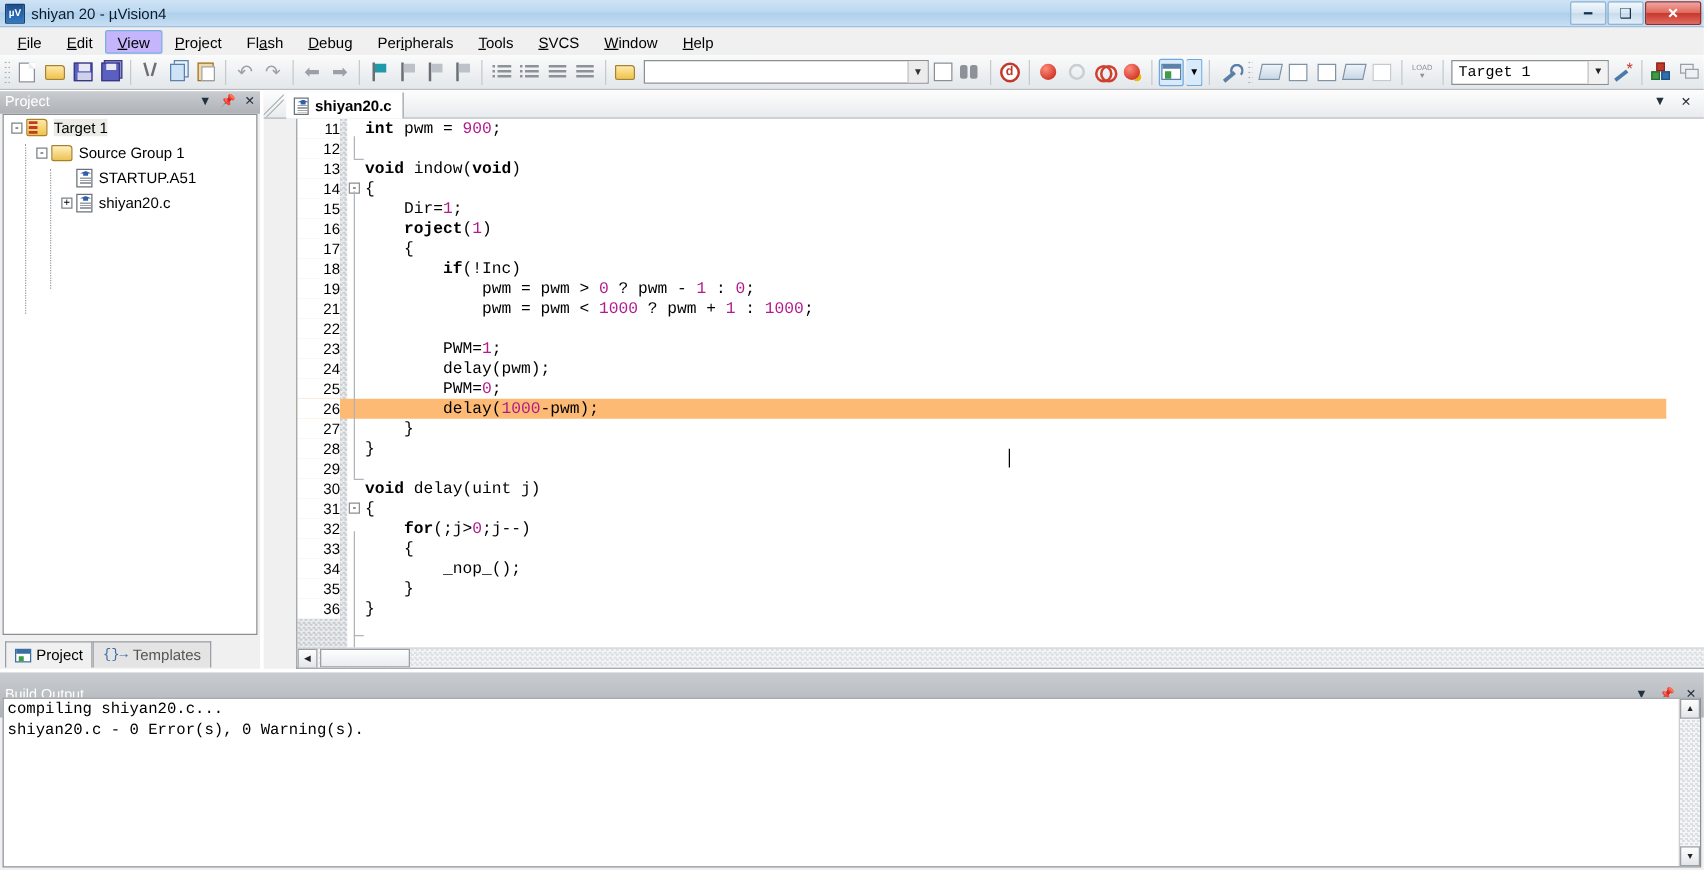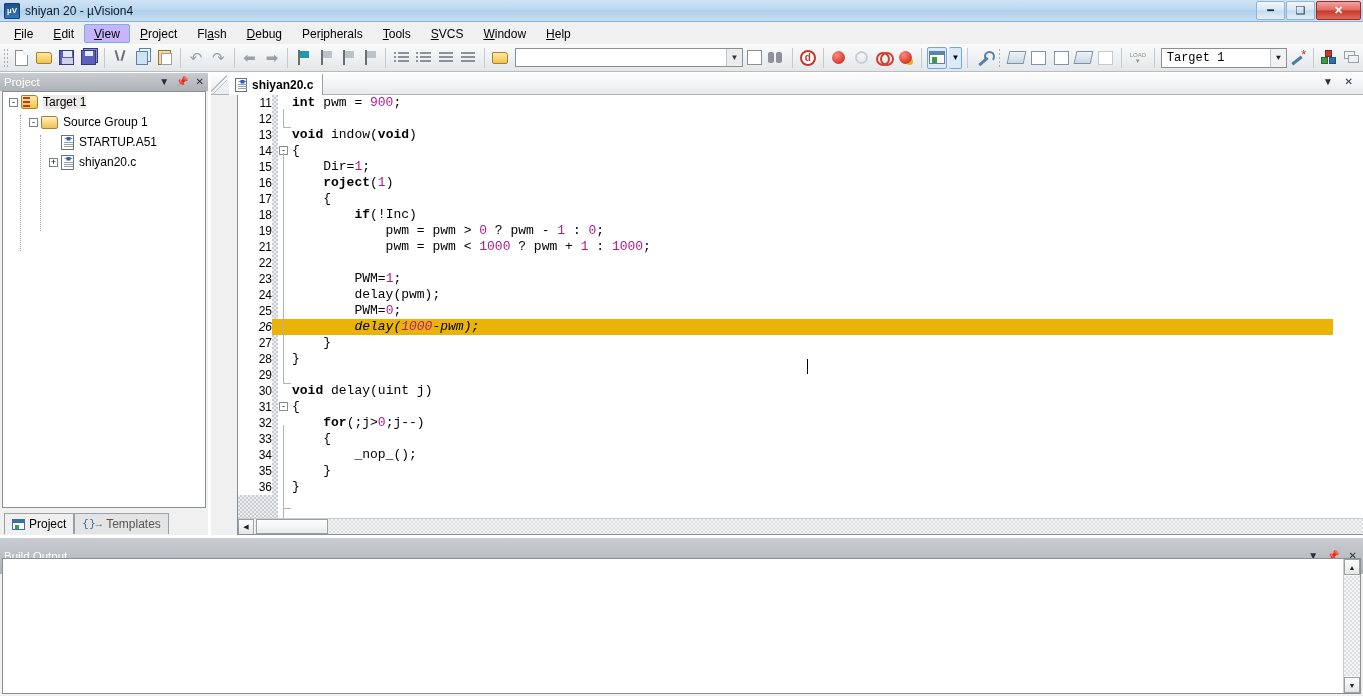--- a/index.html
+++ b/index.html
@@ -238,21 +238,21 @@
   }
   .gutter {
     position:absolute; left:0; top:0; width:40px; height:424px;
     background-image: repeating-conic-gradient(#c9cdd1 0% 25%, #eceef0 0% 50%);
     background-size: 4px 4px;
   }
   .foldcol { position:absolute; left:40px; top:0; width:14px; height:424px; background:#fff; }
   .codelines { position:absolute; left:0; top:0; width:1095px; height:424px; }
 
   .cline { position:relative; height:16px; line-height:16px; white-space:pre; }
-  .cline.cur { background:#eab308;font-style:italic; }
+  .cline.cur { background:#fdba74; }
   .lnum {
     position:absolute; left:0; width:34px; text-align:right;
     font-family:"Liberation Sans",sans-serif; font-size:12px; color:#000;
     background: #fff;
   }
   .ctext {
     position:absolute; left:54px;
     font-family:"Liberation Mono", monospace; font-size: 13px; color:#000;
   }
   .kw { color:#000; font-weight:bold; }
@@ -620,19 +620,23 @@
 <div class="bo-panel">
   <div class="bo-head">
     <span>Build Output</span>
     <span class="hbtns">
       <span class="hb">▼</span>
       <span class="hb">📌</span>
       <span class="hb">✕</span>
     </span>
   </div>
   <div class="bo-body">
+    <div id="bolines">
+        <div class="bo-line">compiling shiyan20.c...</div>
+        <div class="bo-line">shiyan20.c - 0 Error(s), 0 Warning(s).</div>
+      </div>
     <div class="bo-vsb">
       <div class="sb-btn">▲</div>
       <div class="bo-vsb-track"></div>
       <div class="sb-btn" style="position:absolute;bottom:0;left:0;">▼</div>
     </div>
   </div>
 </div>
 
 </body></html>

